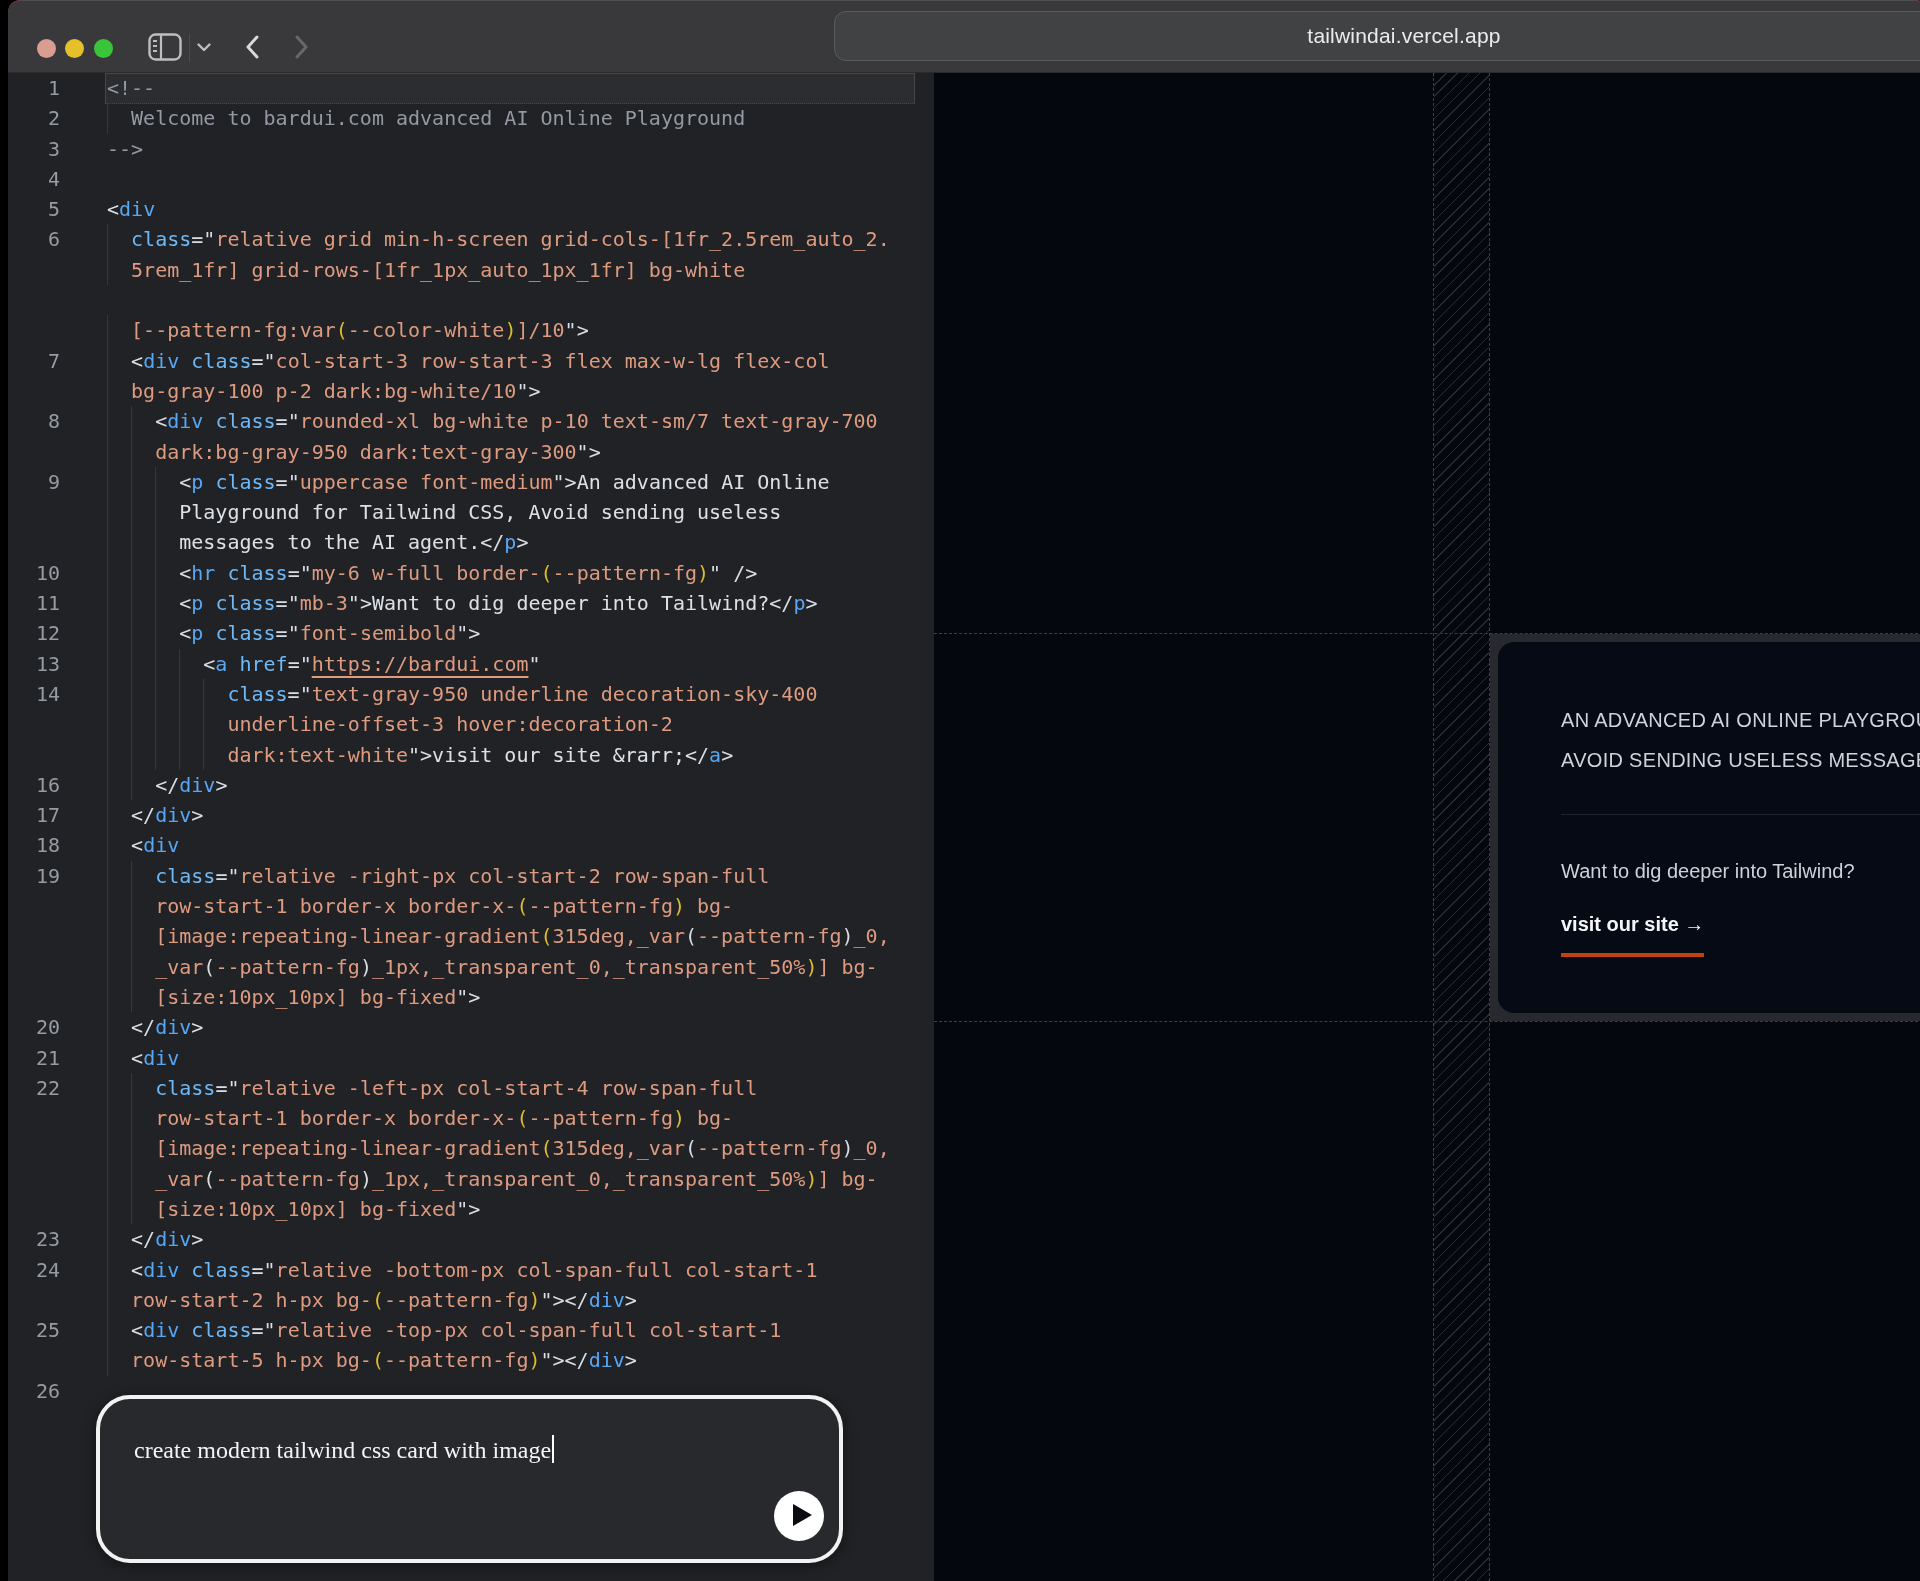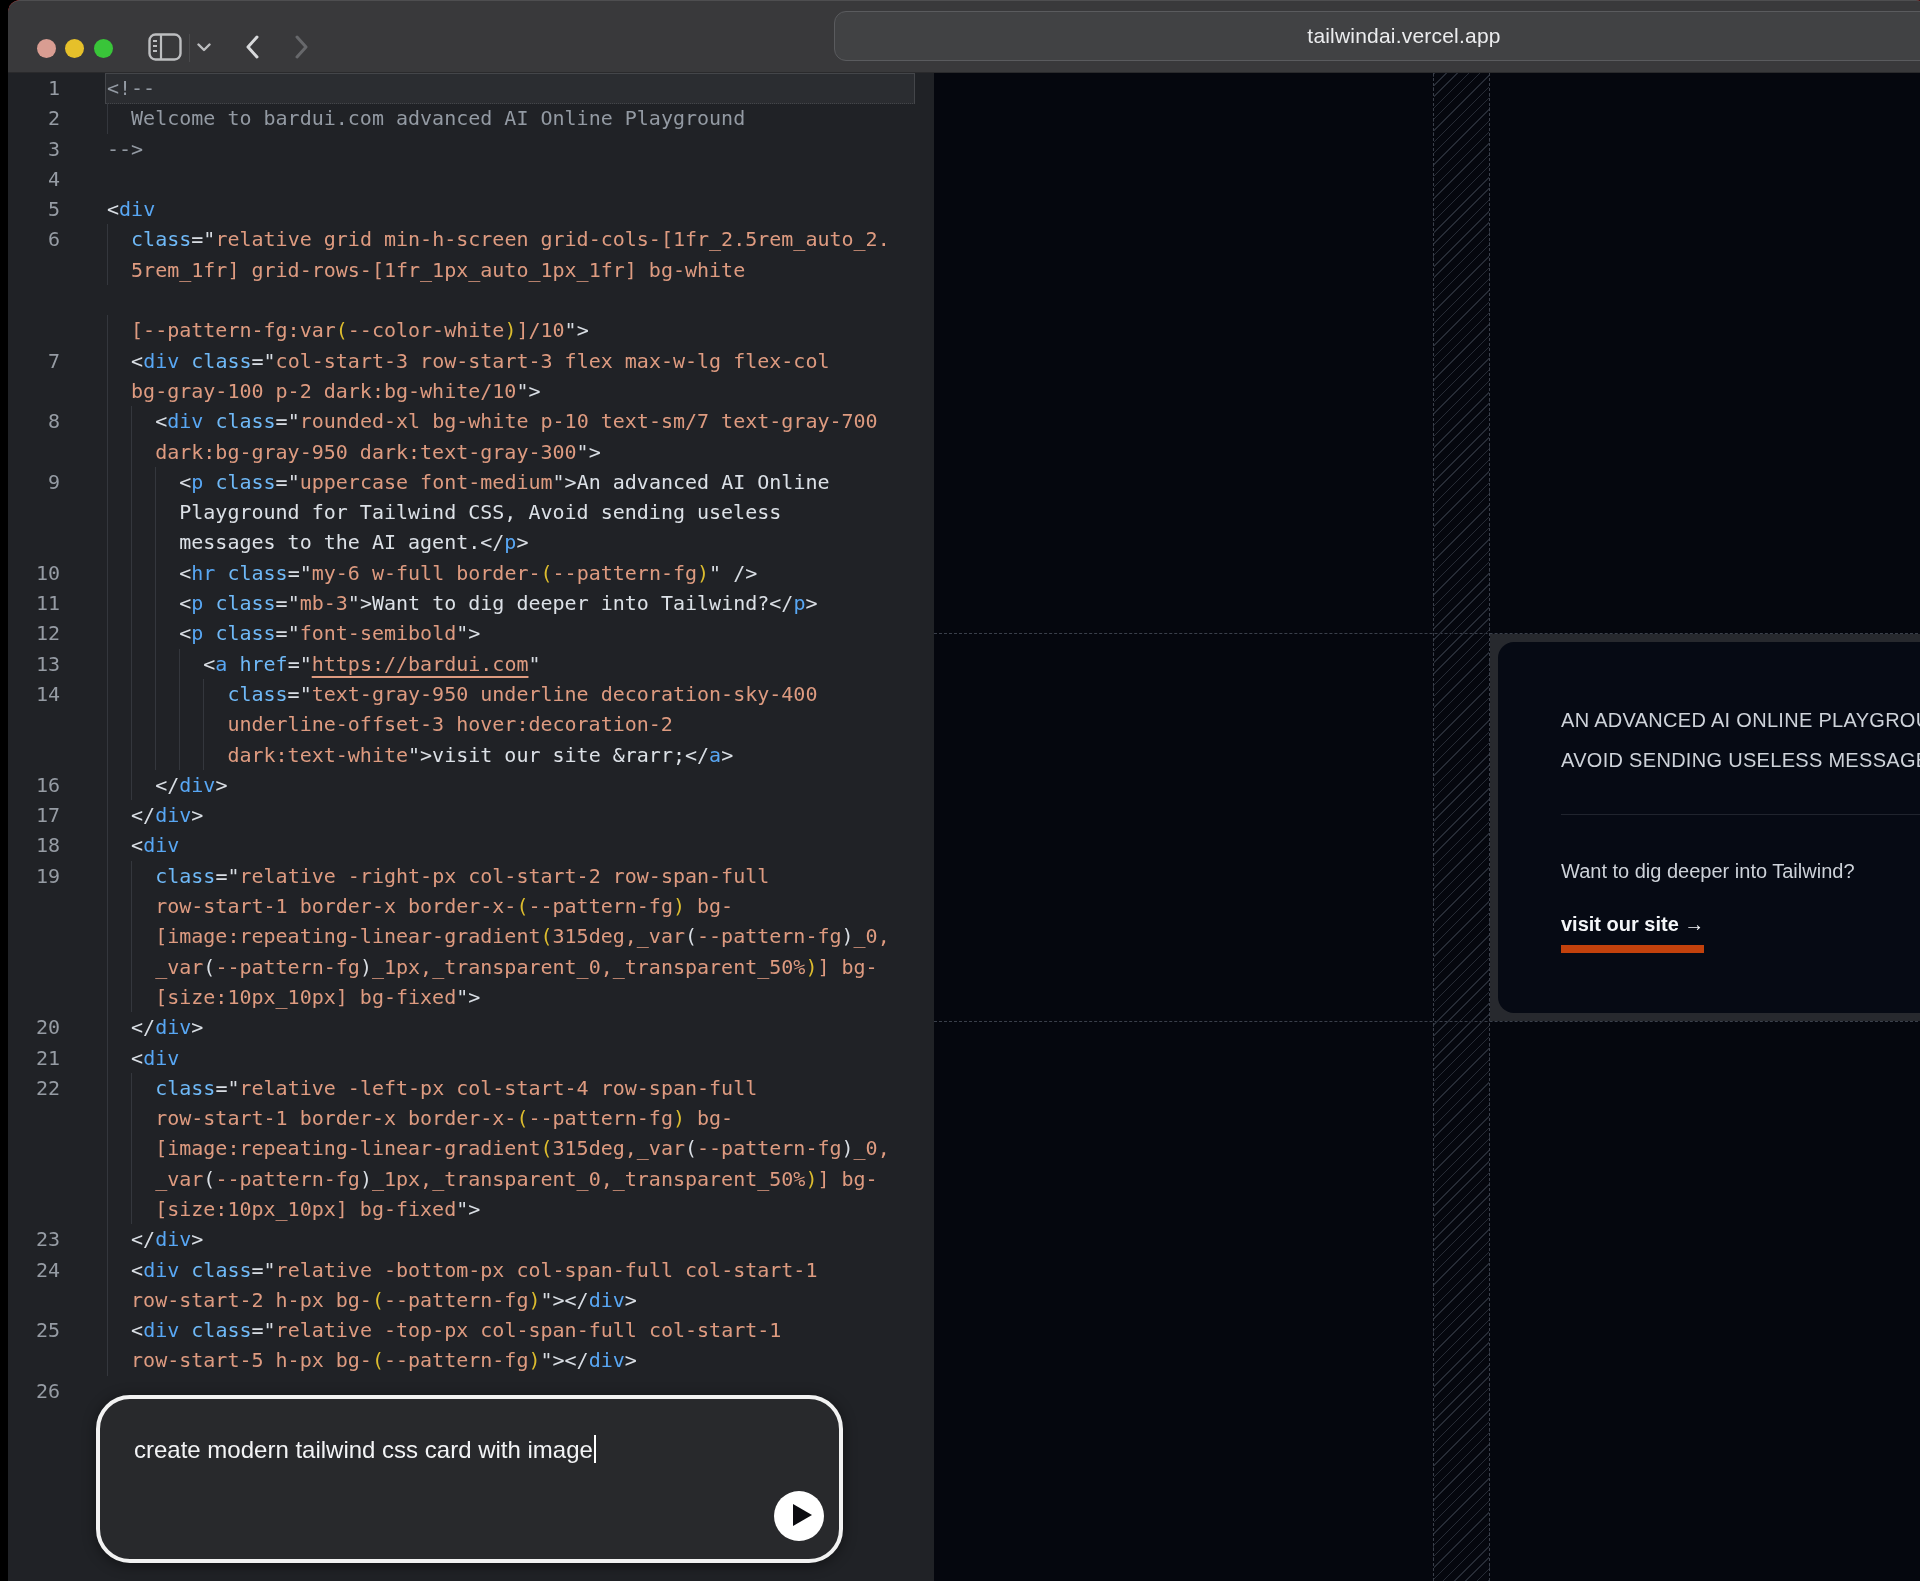--- a/index.html
+++ b/index.html
@@ -39,25 +39,25 @@
   .preview{position:absolute;left:926px;top:73px;width:994px;height:1508px;background:#05070e;overflow:hidden;}
   .hline{position:absolute;left:0;width:994px;height:0;border-top:1px dashed #3a3f4a;}
   .hline.top{top:560px;}
   .hline.bot{top:948px;}
   .strip{position:absolute;left:499px;top:0;width:57px;height:1508px;border-left:1px dashed #3a3f4a;border-right:1px dashed #3a3f4a;background:repeating-linear-gradient(315deg,#262b35 0,#262b35 1px,transparent 1px,transparent 8px);}
   .card-frame{position:absolute;left:556px;top:561px;width:760px;height:387px;background:#27292e;}
   .preview-card{position:absolute;left:8px;top:8px;right:8px;bottom:8px;background:#060a14;border-radius:16px;padding:58px 0 0 63px;overflow:hidden;font-family:"Liberation Sans",sans-serif;}
   .pc-upper{font-size:20px;line-height:40px;font-weight:500;letter-spacing:.3px;color:#ced3da;white-space:nowrap;margin:0 0 34px 0;}
   .pc-hr{border:none;border-top:1px solid #20242e;margin:0 0 36px 0;}
   .pc-q{font-size:20px;line-height:40px;color:#cdd2d9;margin:0 0 17px 0;white-space:nowrap;}
-  .pc-link{display:inline-block;font-size:20px;line-height:33px;font-weight:700;color:#f4f6f9;border-bottom:8px solid #c2410c;padding-bottom:4px;white-space:nowrap;cursor:pointer;}
+  .pc-link{display:inline-block;font-size:20px;line-height:33px;font-weight:700;color:#f4f6f9;border-bottom:4px solid #c2410c;padding-bottom:12px;white-space:nowrap;cursor:pointer;}
 
   
   .prompt{position:absolute;left:88px;top:1395px;width:747px;height:168px;background:#28292c;border:4px solid #f2f2f2;border-radius:34px;z-index:10;box-shadow:0 2px 14px rgba(0,0,0,.45);}
-  .prompt-text{position:absolute;left:34px;top:36px;font-family:Liberation Sans, sans-serif;font-size:24px;color:#f3f4f6;white-space:pre;}
+  .prompt-text{position:absolute;left:34px;top:36px;font-family:Liberation Serif, serif;font-size:24px;color:#f3f4f6;white-space:pre;}
   .caret{display:inline-block;width:2px;height:28px;background:#ffffff;vertical-align:text-bottom;margin-left:1px;}
   .send-btn{position:absolute;right:15px;bottom:18px;width:50px;height:50px;border-radius:50%;background:#ffffff;border:none;padding:0;display:flex;align-items:center;justify-content:center;cursor:pointer;}
 </style>
 </head>
 <body>
 
 <div class="window">
 
   <div class="chrome">
     <button class="tl r chrome-btn"></button>

